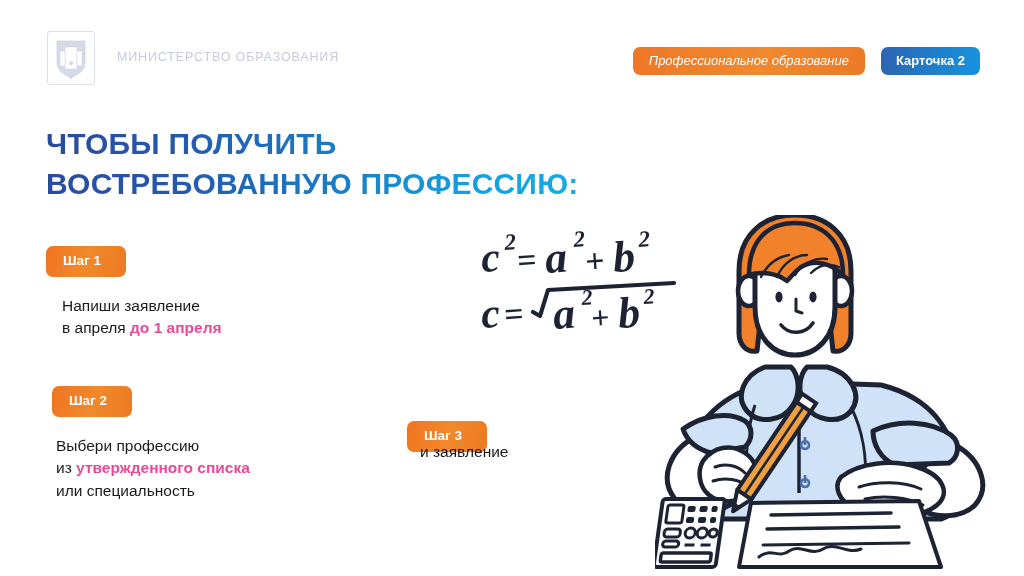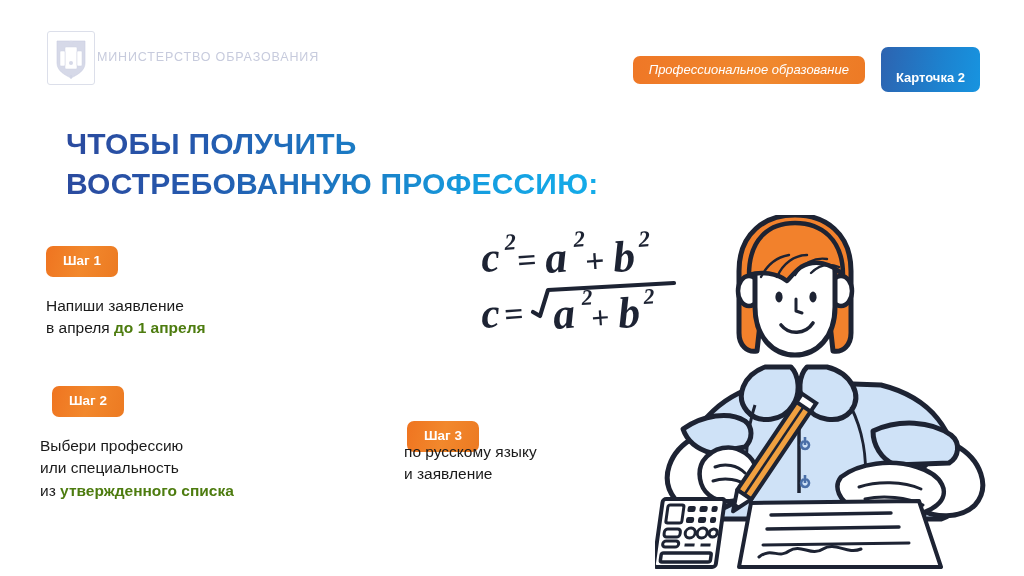--- a/index.html
+++ b/index.html
@@ -16,21 +16,21 @@
     background: #ffffff;
   }
 
   
   #logo-block {
     position: absolute;
     left: 47px;
     top: 31px;
     display: flex;
     align-items: center;
-    gap: 2px;
+    gap: 22px;
     justify-content: space-between;
   }
   #crest-frame {
     width: 46px;
     height: 52px;
     border: 1px solid #dcdfea;
     border-radius: 3px;
     display: flex;
     align-items: center;
     justify-content: center;
@@ -65,64 +65,64 @@
     white-space: nowrap;
     line-height: 1;
   }
   .badge-orange {
     background: linear-gradient(100deg, #ef7726 0%, #f0892f 55%, #ed7a25 100%);
     font-style: italic;
   }
   .badge-blue {
     background: linear-gradient(100deg, #2d63b0 0%, #1d82cf 60%, #1794e0 100%);
     font-weight: 600;
-    padding: 24px 15px 8px 15px;
+    padding: 7px 15px 8px 15px;
   }
 
   
   #headline {
     position: absolute;
     left: 46px;
     top: 104px;
     font-size: 30px;
     font-weight: 700;
     letter-spacing: 0.2px;
     line-height: 1.33;
     text-transform: uppercase;
     white-space: nowrap;
     background: linear-gradient(95deg, #2b4a9e 0%, #2558ad 24%, #1a7ec6 56%, #159ee0 78%, #14ace9 100%);
     -webkit-background-clip: text;
     background-clip: text;
     color: transparent;
-    margin-left: 20px;
     -webkit-text-fill-color: transparent;
   }
   #headline .hl-line { display: block; }
 
   
   .step-chip {
     position: absolute;
     background: linear-gradient(105deg, #ef7420 0%, #f2882c 50%, #ec7a22 100%);
     color: #ffffff;
     font-size: 13.5px;
     font-weight: 700;
     border-radius: 7px;
-    padding: 8px 17px 9px 17px;
+    padding: 8px 25px 9px 17px;
     line-height: 1;
     white-space: nowrap;
   }
   .step-text {
     position: absolute;
     font-size: 15.5px;
     color: #1a1a1a;
     line-height: 1.45;
     white-space: nowrap;
     font-weight: 400;
-  }
-  .hi { color: #4d7c0f; font-weight: 700; }
+    margin-left: 16px;
+  }
+  .hi { color: #ec4899; font-weight: 700; }
 
   #chip1 { left: 46px; top: 246px; }
   #text1 { left: 46px; top: 295px; }
 
   #chip2 { left: 52px; top: 386px; }
   #text2 { left: 40px; top: 435px; }
 
   #chip3 { left: 407px; top: 389px; margin-top: 32px; }
   #text3 { left: 404px; top: 441px; }
 
@@ -185,27 +185,26 @@
 
 <div class="step-chip" id="chip1">Шаг 1</div>
 <div class="step-text" id="text1">
   <div><span>Напиши заявление</span></div>
   <div><span>в апреля </span><span class="hi">до 1 апреля</span></div>
 </div>
 
 <div class="step-chip" id="chip2">Шаг 2</div>
 <div class="step-text" id="text2">
   <div><span>Выбери профессию</span></div>
+  <div><span>из </span><span class="hi">утвержденного списка</span></div>
   <div><span>или специальность</span></div>
-  <div><span>из </span><span class="hi">утвержденного списка</span></div>
 </div>
 
 <div class="step-chip" id="chip3">Шаг 3</div>
 <div class="step-text" id="text3">
-  <div><span>по русскому языку</span></div>
   <div><span>и заявление</span></div>
 </div>
 
 <div id="formula">
   <svg width="215" height="115" viewBox="0 0 215 115" aria-hidden="true">
     <g fill="#1d2333" stroke="none" font-family="'Liberation Serif', serif">
 
       <text x="4" y="44" font-size="42" font-style="italic" font-weight="700" transform="rotate(-4 4 44)">c</text>
       <text x="27" y="22" font-size="23" font-style="italic" font-weight="700" transform="rotate(-4 27 22)">2</text>
       <text x="40" y="44" font-size="34" font-weight="700" transform="rotate(-4 40 44)">=</text>

